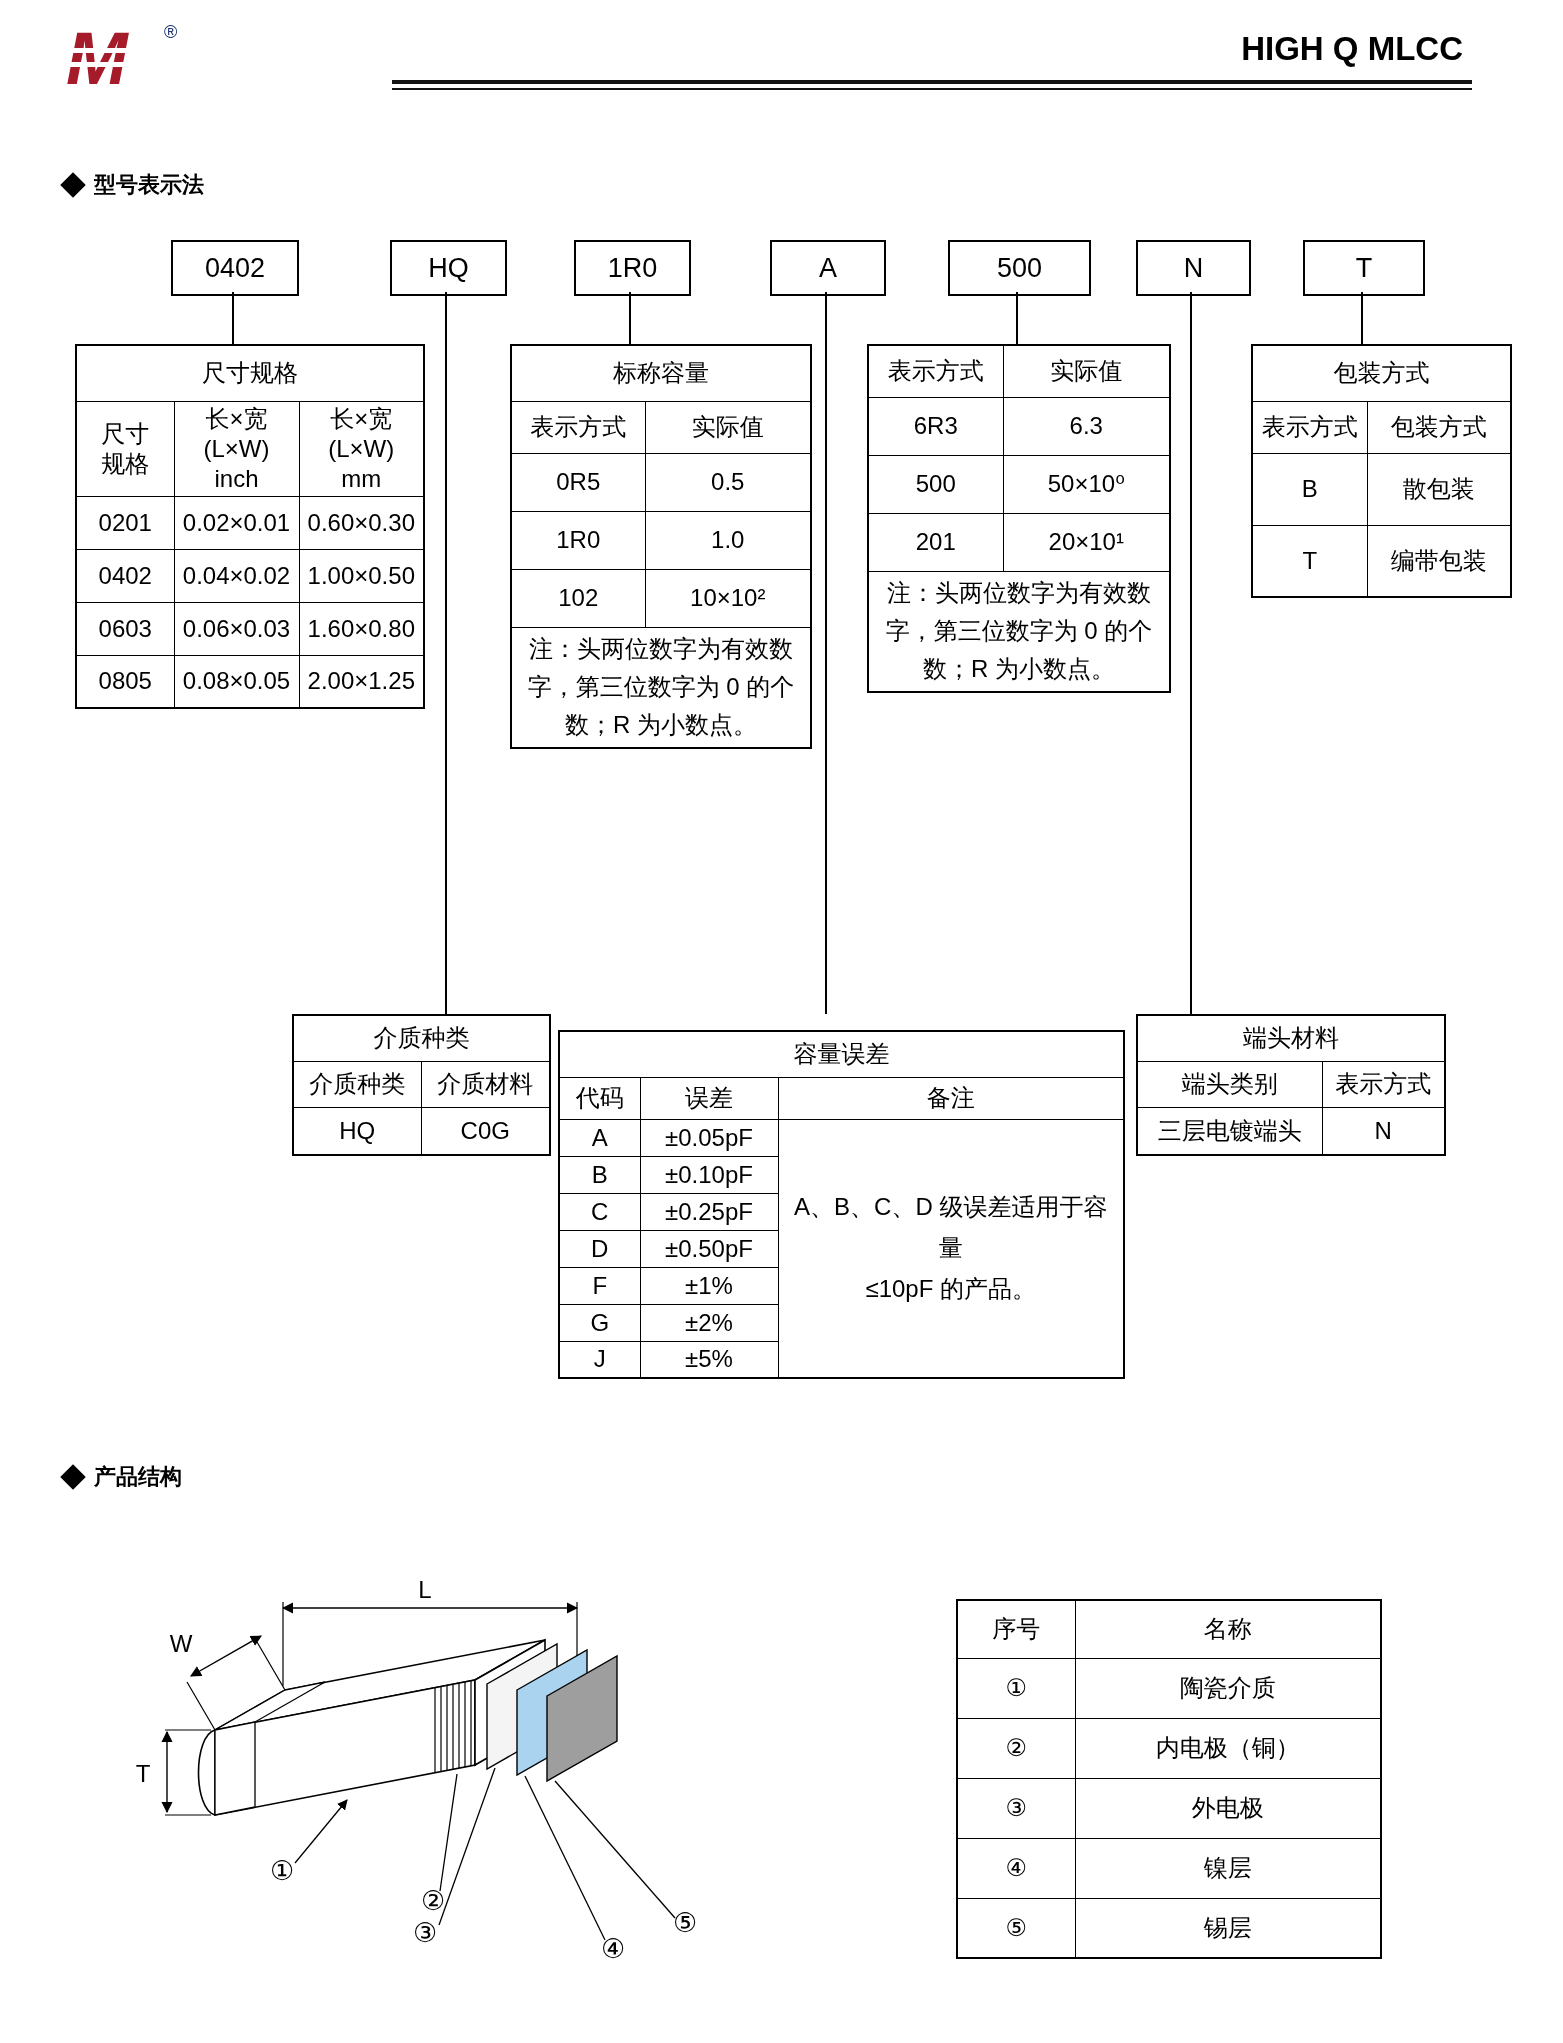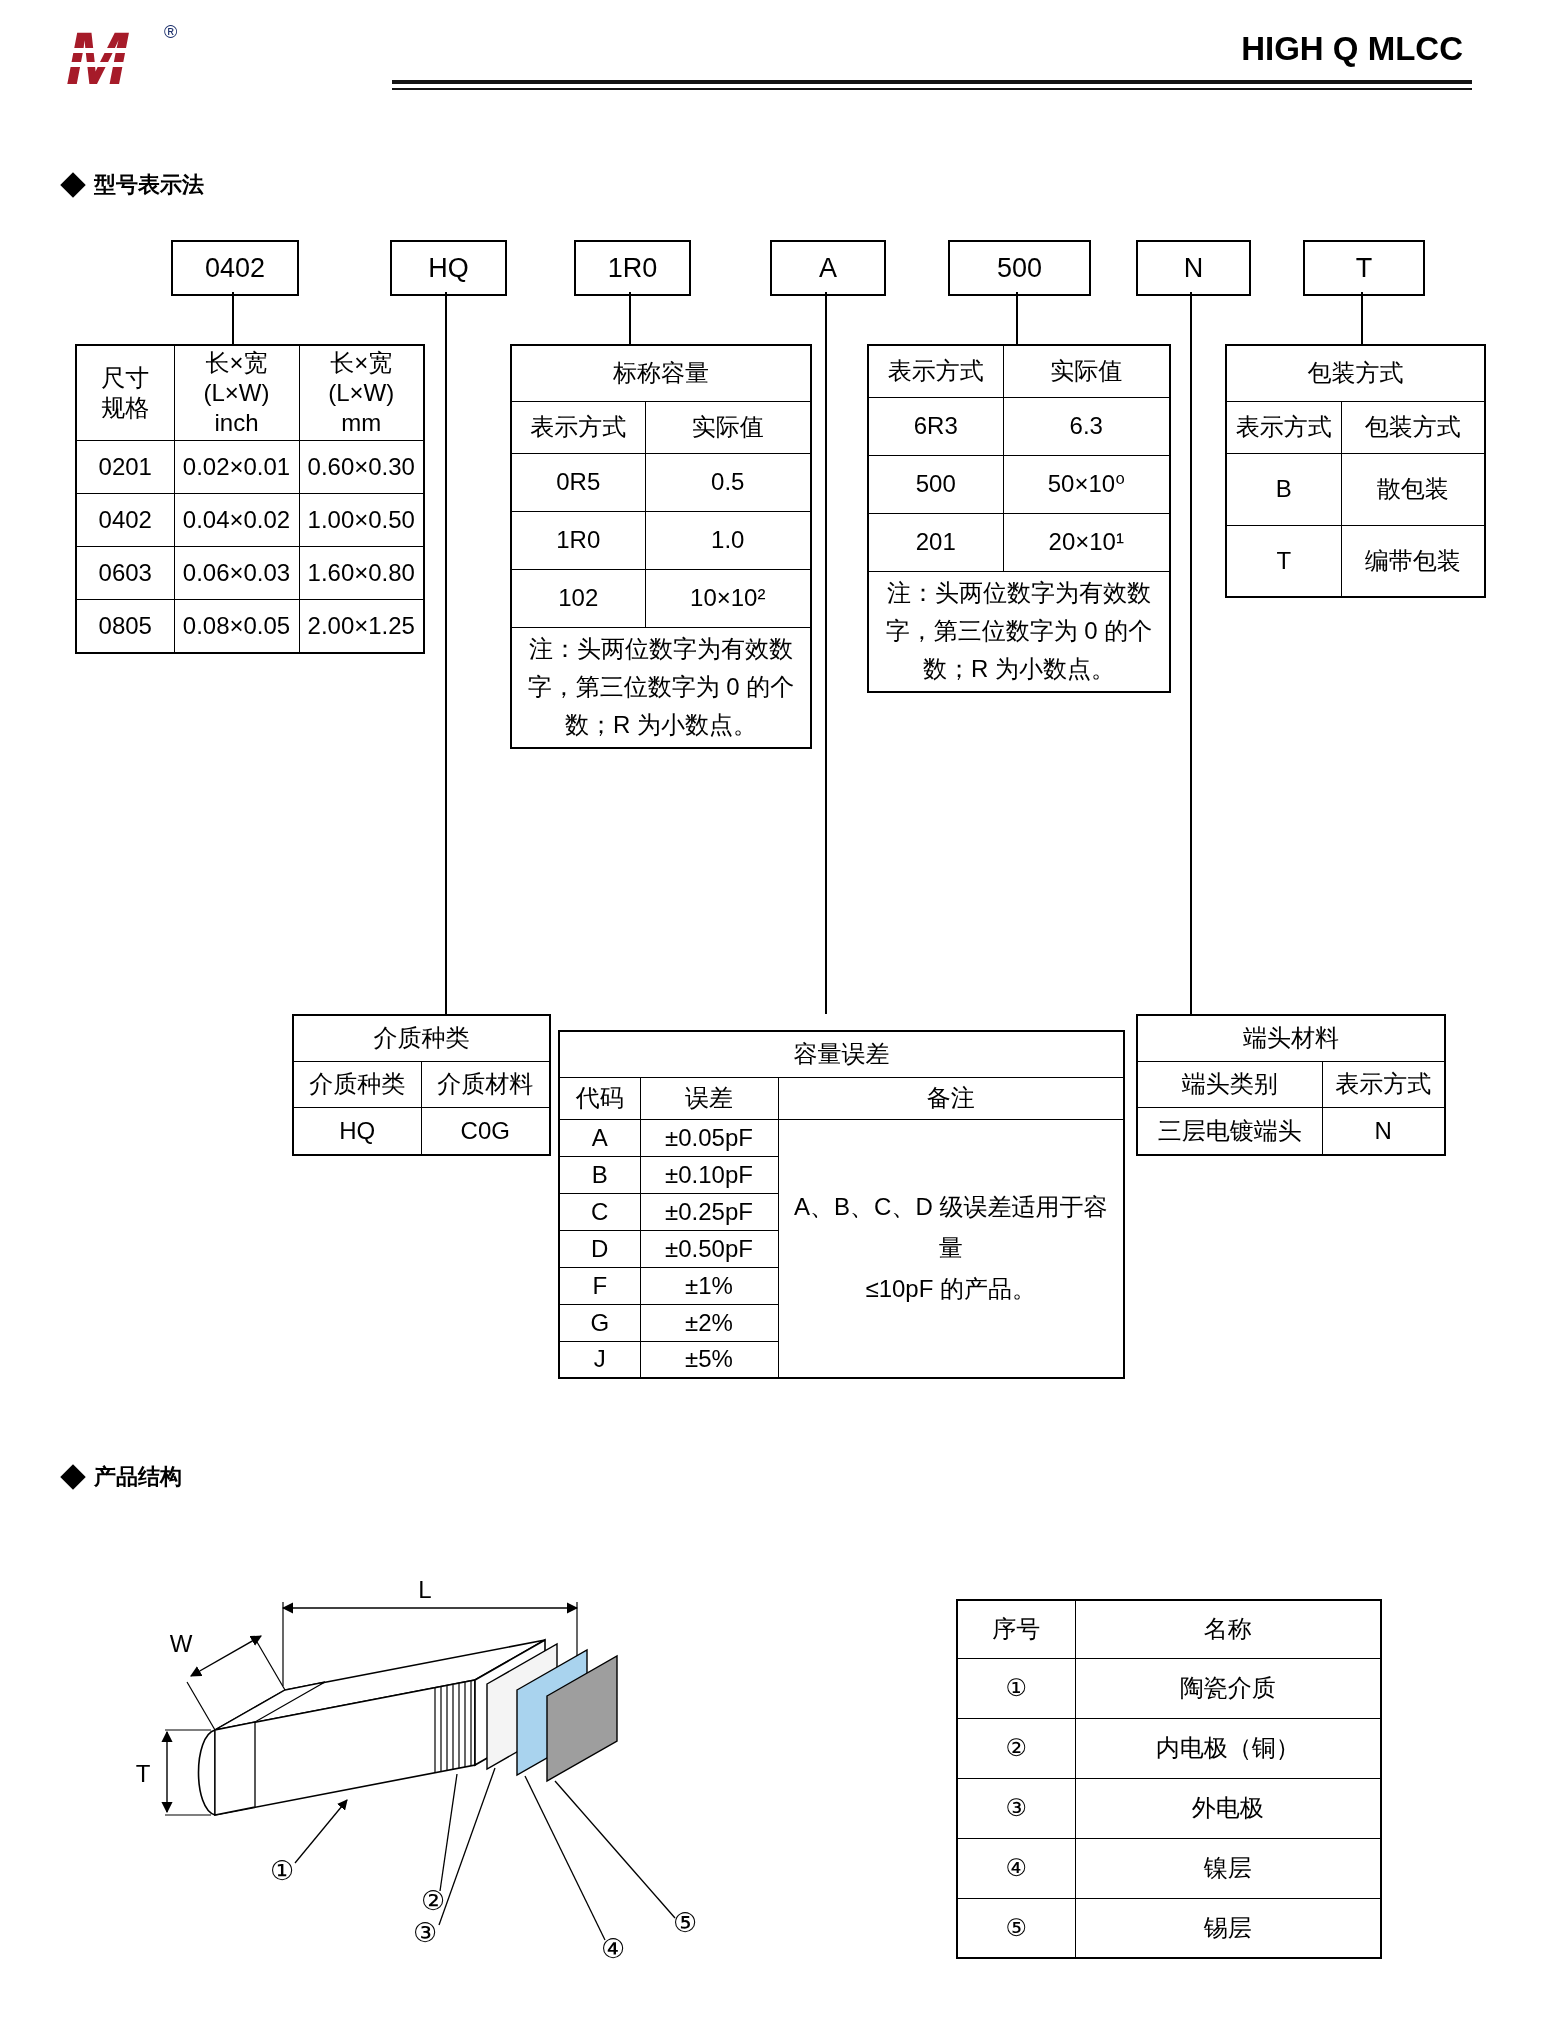--- a/index.html
+++ b/index.html
@@ -73,20 +73,23 @@
   <div class="vline" style="left:1190px;top:292px;height:722px;"></div>
   <div class="vline" style="left:1361px;top:292px;height:52px;"></div>
 
   <table class="doc-table" style="left:75px;top:344px;width:348px;">
     <colgroup>
         <col style="width:98px">
         <col style="width:125px">
         <col style="width:125px">
       </colgroup>
     <tbody>
+        <tr style="height:56px;">
+          <td colspan="3">尺寸规格</td>
+        </tr>
     <tr style="height:94px;">
       <td class="ml subhead">尺寸
 规格</td>
       <td class="ml subhead">长×宽
 (L×W)
 inch</td>
       <td class="ml subhead">长×宽
 (L×W)
 mm</td>
     </tr>
@@ -165,21 +168,21 @@
     <tr style="height:58px;">
       <td>201</td>
       <td>20×10¹</td>
     </tr>
     <tr style="height:118px;">
           <td colspan="2" class="note-cell">注：头两位数字为有效数字，第三位数字为 0 的个数；R 为小数点。</td>
         </tr>
   </tbody>
     </table>
 
-  <table class="doc-table" style="left:1225px;top:344px;width:259px;">
+  <table class="doc-table" style="left:1251px;top:344px;width:259px;">
     <colgroup>
         <col style="width:115px">
         <col style="width:144px">
       </colgroup>
     <tbody>
         <tr style="height:56px;">
           <td colspan="2">包装方式</td>
         </tr>
     <tr style="height:52px;">
       <td>表示方式</td>

